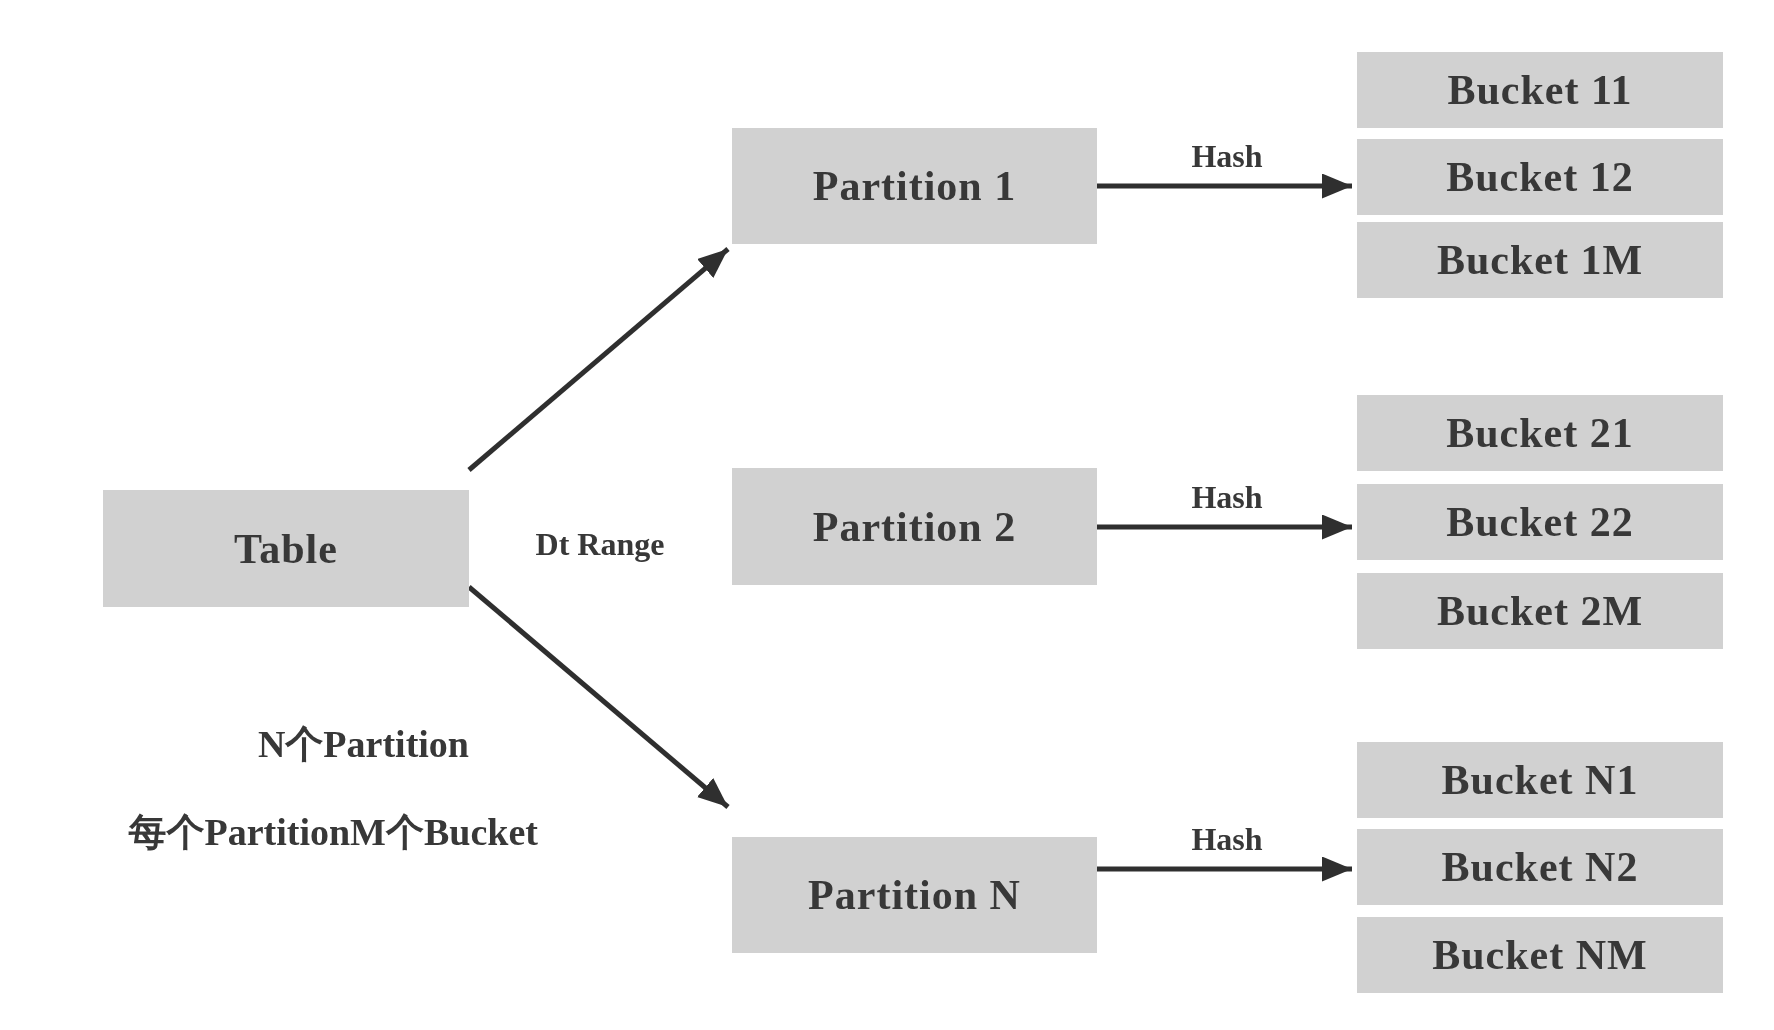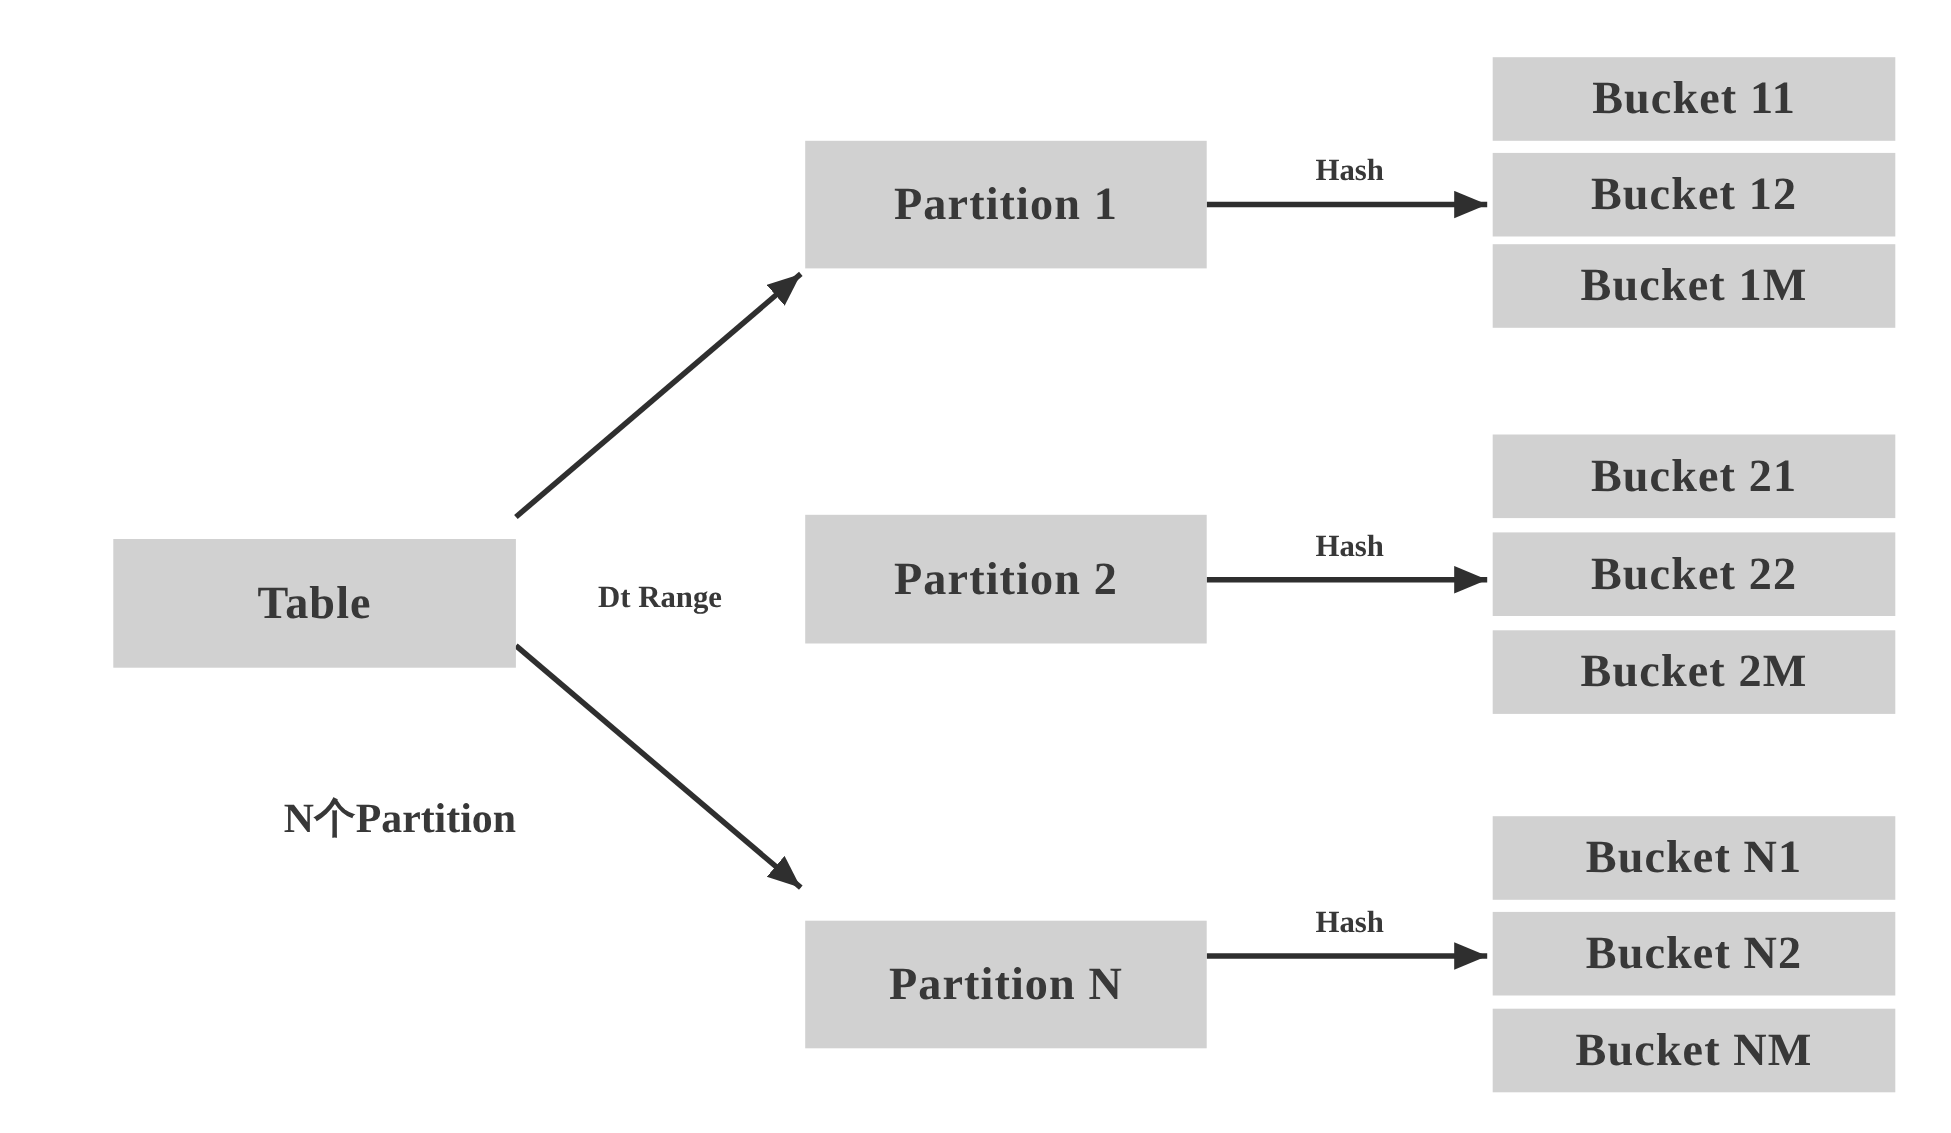--- a/index.html
+++ b/index.html
@@ -42,21 +42,21 @@
   #bucket-22 { top: 484px; }
   #bucket-2m { top: 573px; }
   #bucket-n1 { top: 742px; }
   #bucket-n2 { top: 829px; }
   #bucket-nm { top: 917px; }
 
   .edge-label {
     position: absolute;
     color: #383838;
     font-weight: bold;
-    font-size: 28px;
+    font-size: 32px;
     line-height: 44px;
     text-align: center;
     white-space: nowrap;
   }
   #dt-range-label { left: 505px; top: 504px; width: 190px; margin-top: 18px; }
   .hash-label { left: 1097px; width: 260px; height: 44px; }
   #hash-label-1 { top: 134px; }
   #hash-label-2 { top: 475px; }
   #hash-label-3 { top: 817px; }
 
@@ -114,14 +114,15 @@
   <div class="node bucket" id="bucket-n1">Bucket N1</div>
   <div class="node bucket" id="bucket-n2">Bucket N2</div>
   <div class="node bucket" id="bucket-nm">Bucket NM</div>
 
   <div class="edge-label" id="dt-range-label">Dt Range</div>
   <div class="edge-label hash-label" id="hash-label-1">Hash</div>
   <div class="edge-label hash-label" id="hash-label-2">Hash</div>
   <div class="edge-label hash-label" id="hash-label-3">Hash</div>
 
   <div class="note" id="note-1">N个Partition</div>
+  <div class="note" id="note-2">每个PartitionM个Bucket</div>
 
 </div>
 
 </body></html>

